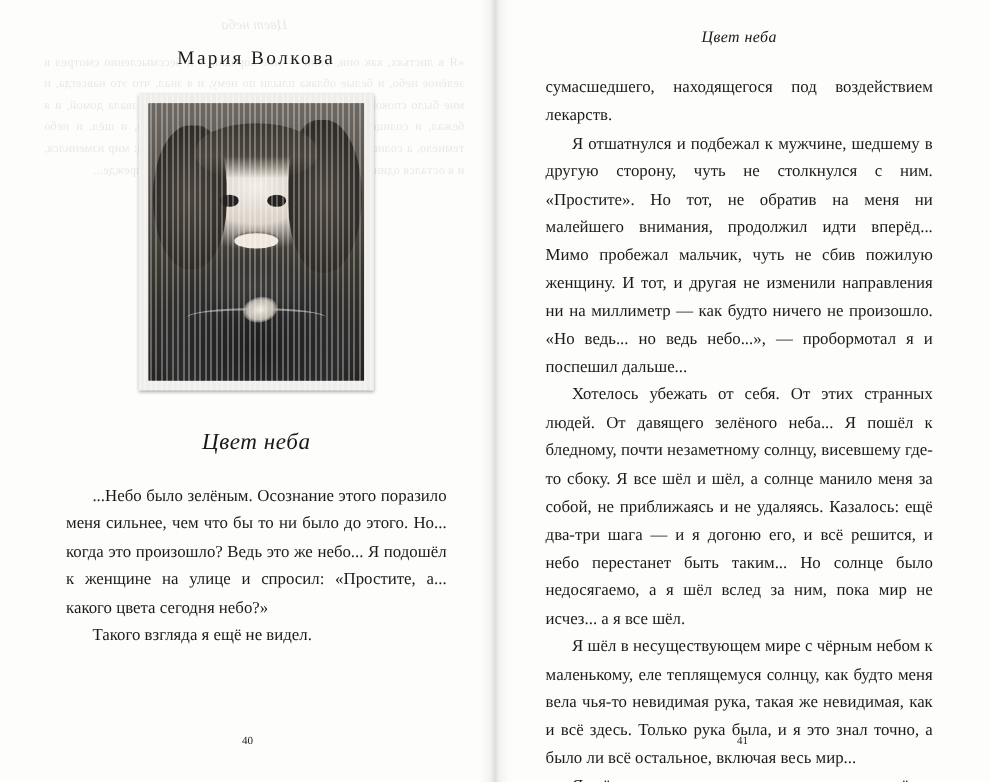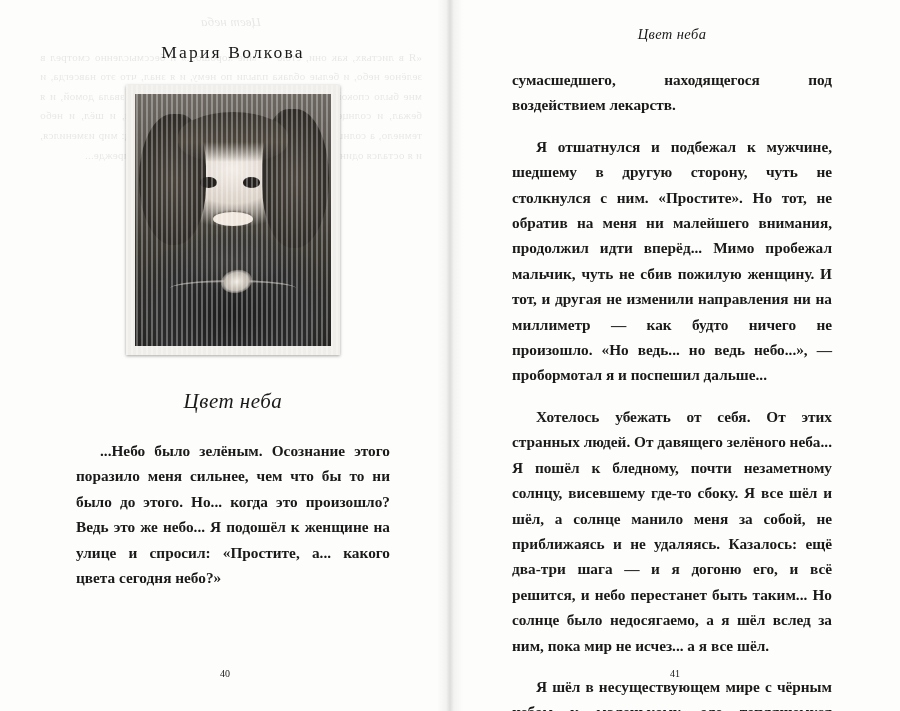--- a/index.html
+++ b/index.html
@@ -195,23 +195,22 @@
   .body-text {
     position: relative;
     z-index: 2;
     font-size: 15.3px;
     line-height: 25.4px;
     text-align: justify;
     text-justify: inter-word;
     hyphens: manual;
   }
   .body-text p {
-    margin: 16px;
+    margin: 0;
     text-indent: 24px;
-    font-weight: bold;
   }
   .body-text p.no-indent {
     text-indent: 0;
   }
 
   .folio {
     position: absolute;
     bottom: 32px;
     width: 100%;
     left: 0;
@@ -251,20 +250,21 @@
           <div class="collar"></div>
           <div class="brooch"></div>
         </div>
       </div>
     </div>
 
     <div class="story-title">Цвет неба</div>
 
     <div class="body-text">
       <p>...Небо было зелёным. Осознание этого поразило меня сильнее, чем что бы то ни было до этого. Но... когда это произошло? Ведь это же небо... Я подошёл к женщине на улице и спросил: «Простите, а... какого цвета сегодня небо?»</p>
+      <p>Такого взгляда я ещё не видел.</p>
     </div>
 
     <div class="folio">40</div>
   </div>
 
   <div class="page page-right">
 
     <div class="running-head">Цвет неба</div>
 
     <div class="body-text">

